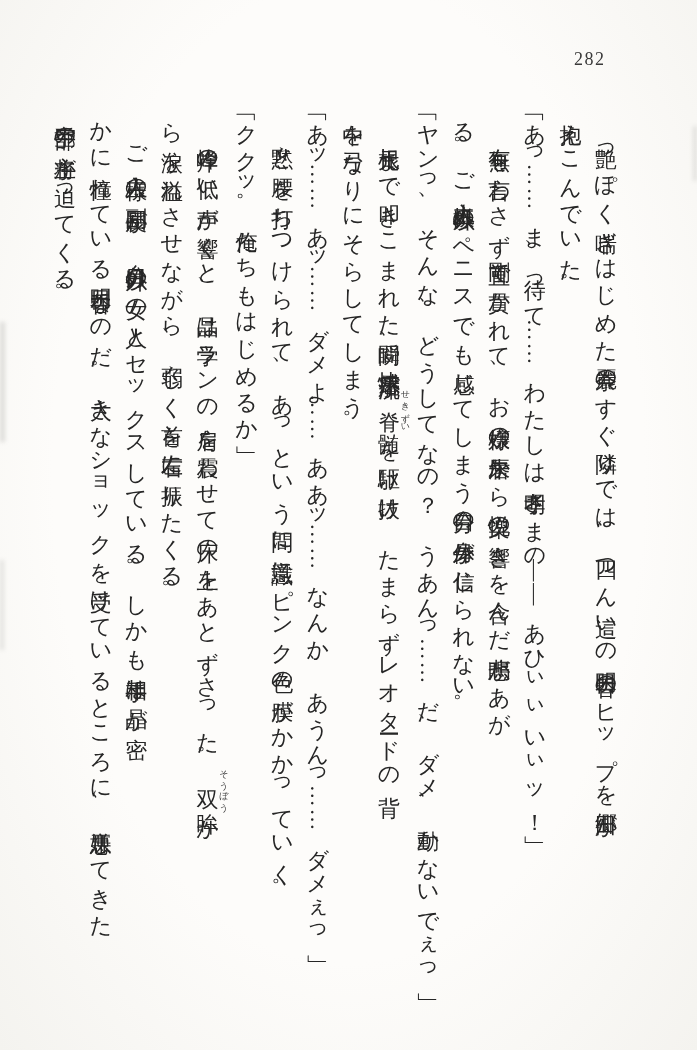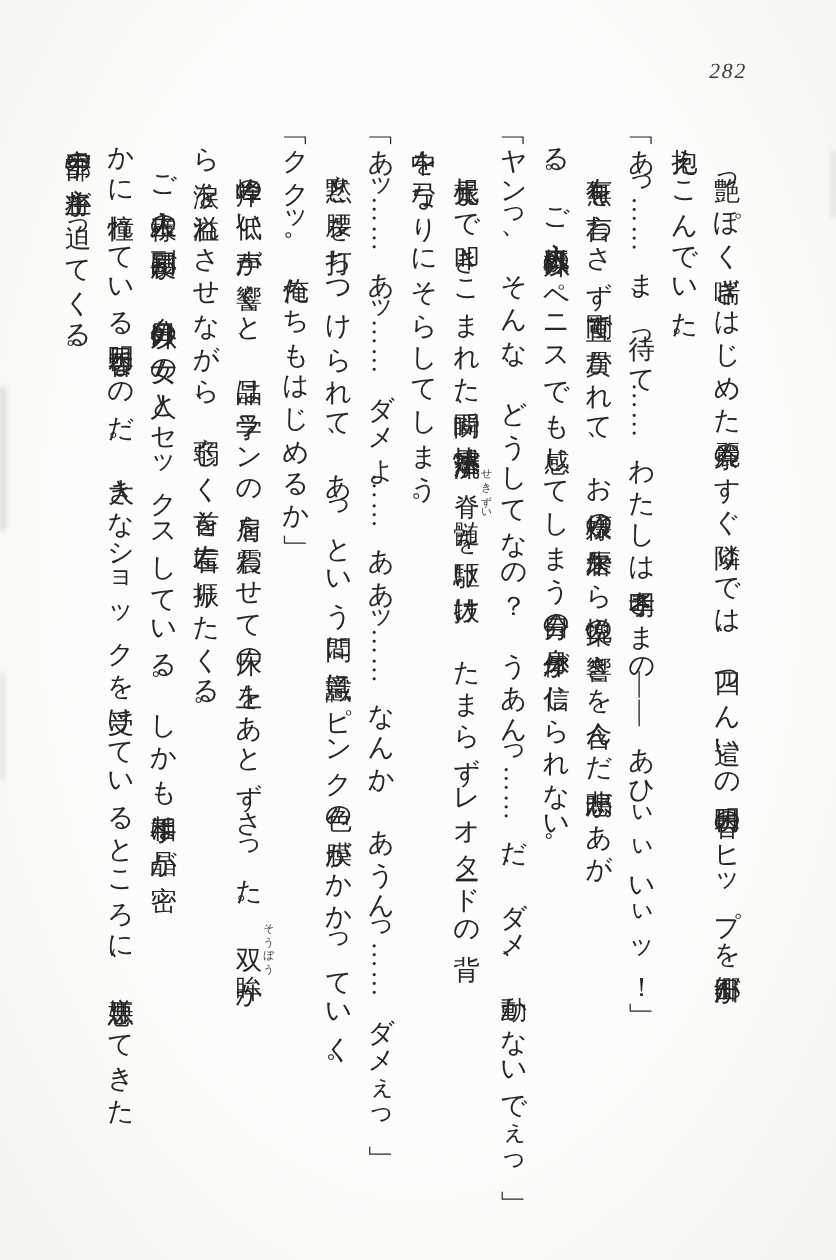--- a/index.html
+++ b/index.html
@@ -8,23 +8,22 @@
     font-family: "Liberation Serif", "DejaVu Serif", serif;
   }
   .book-page {
     position: relative;
     width: 697px; height: 1050px;
     background: radial-gradient(ellipse at 50% 45%, #fdfcfa 60%, #f4f3ef 100%);
     overflow: hidden;
   }
   .page-number {
     position: absolute;
-    top: 49px; left: 591px;
+    top: 49px; left: 574px;
     font-size: 18px;
-    font-style: italic;
     letter-spacing: 1.5px;
     color: #3a3a3a;
   }
   .text-block {
     position: absolute;
     top: 107px; right: 73px;
     height: 908px;
     writing-mode: vertical-rl;
     text-orientation: mixed;
     font-size: 22px;

